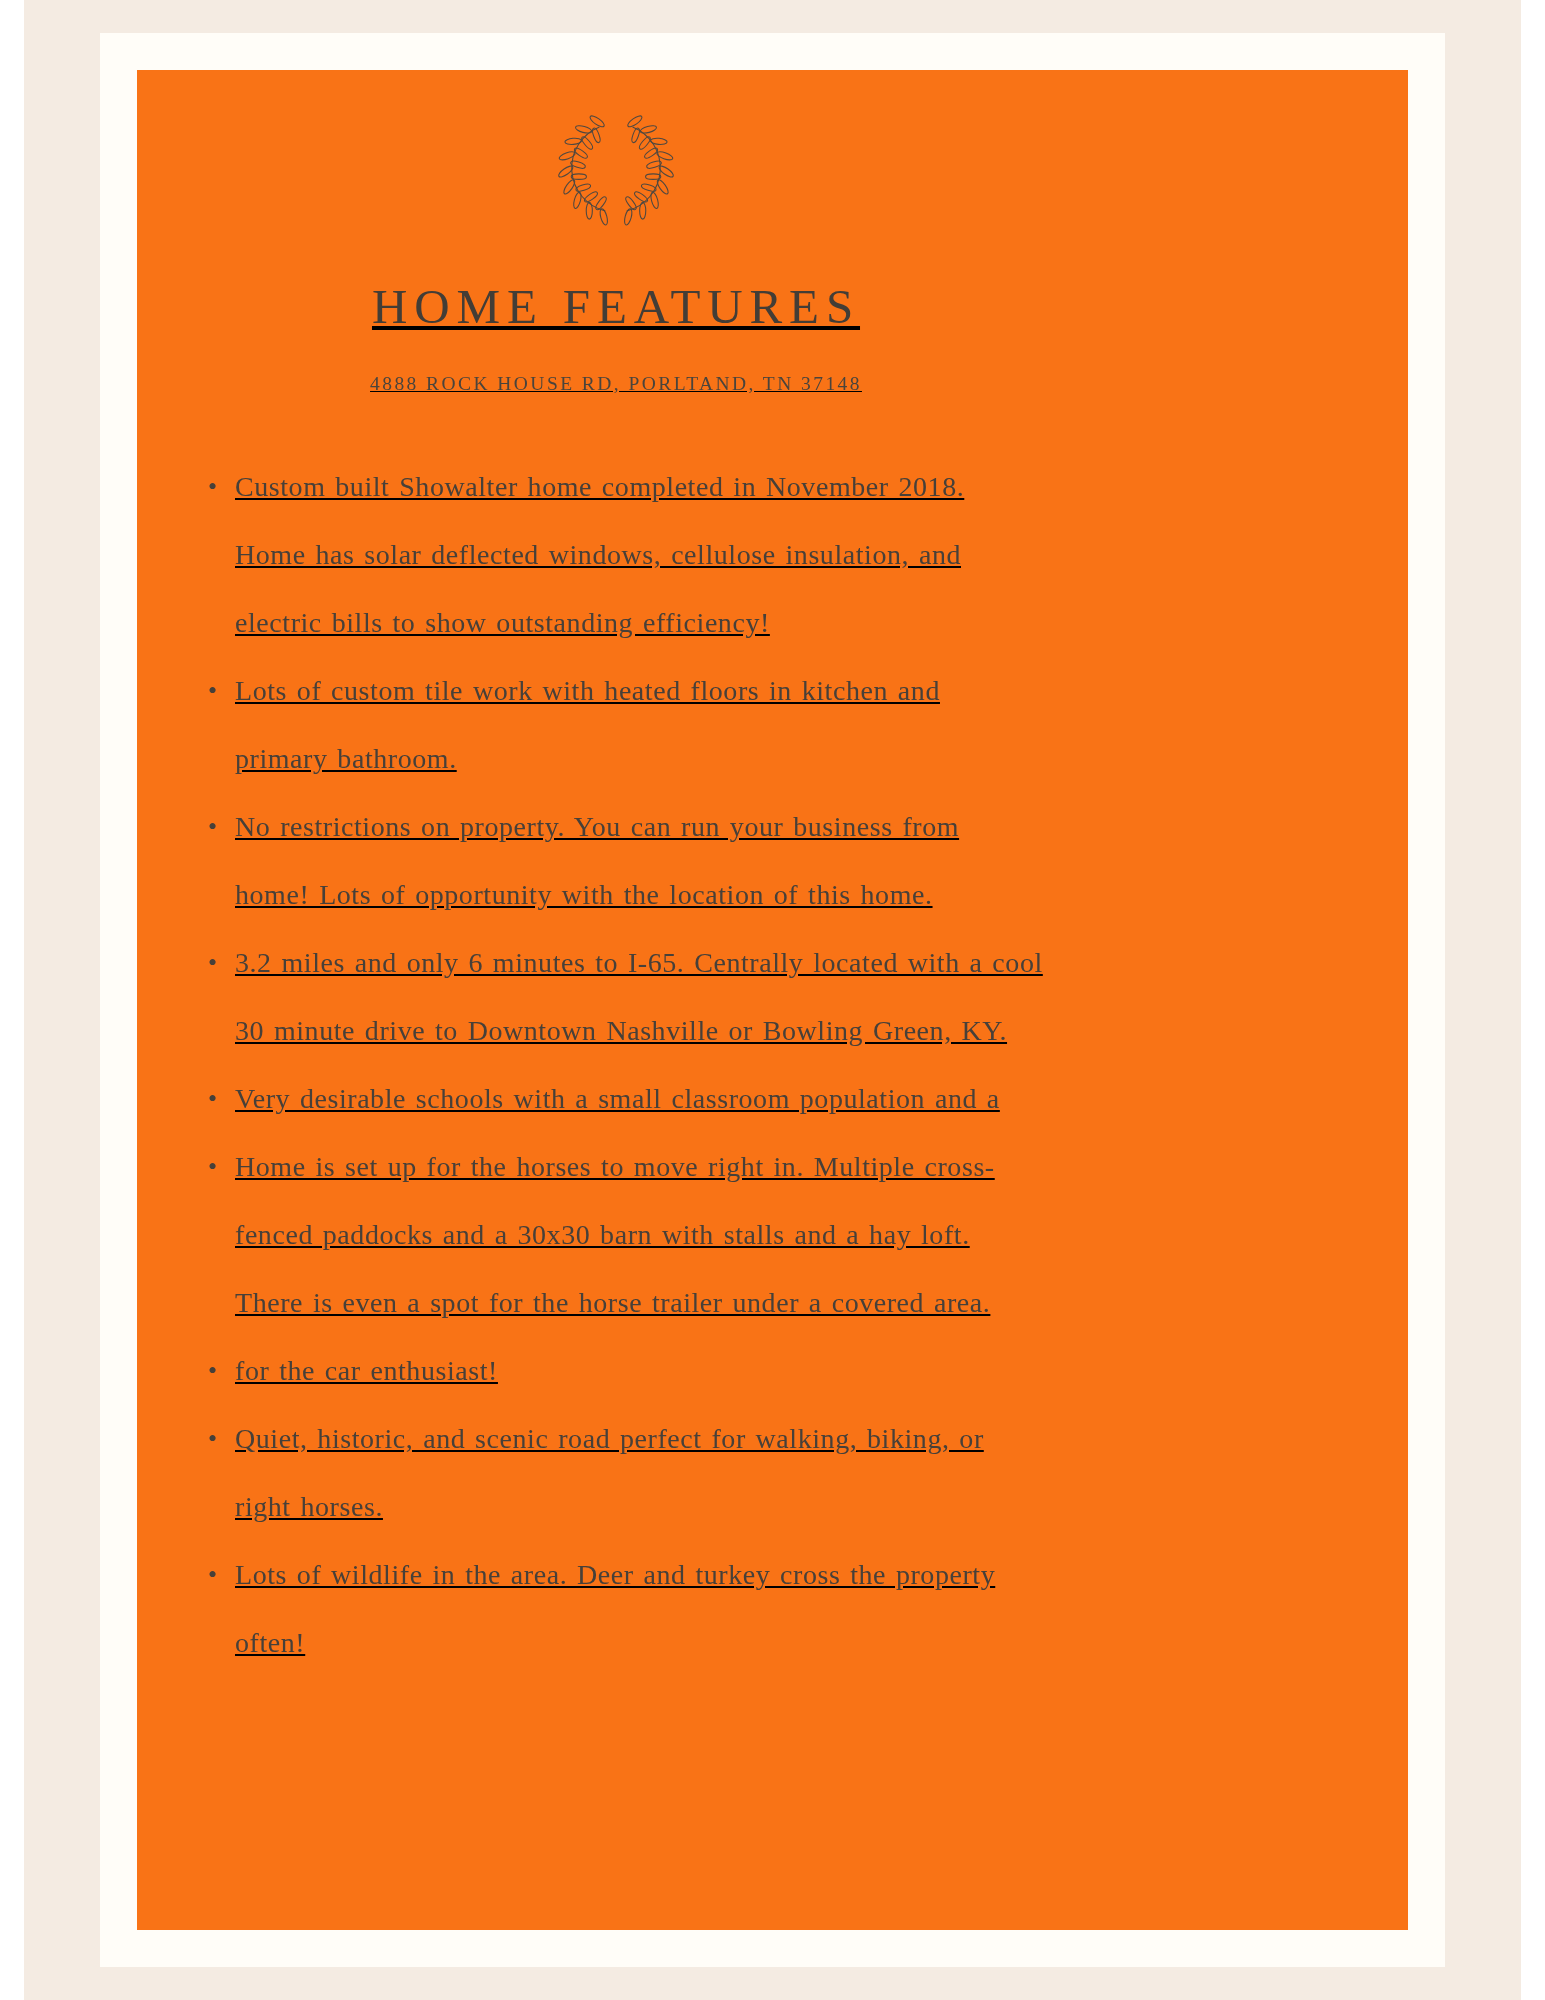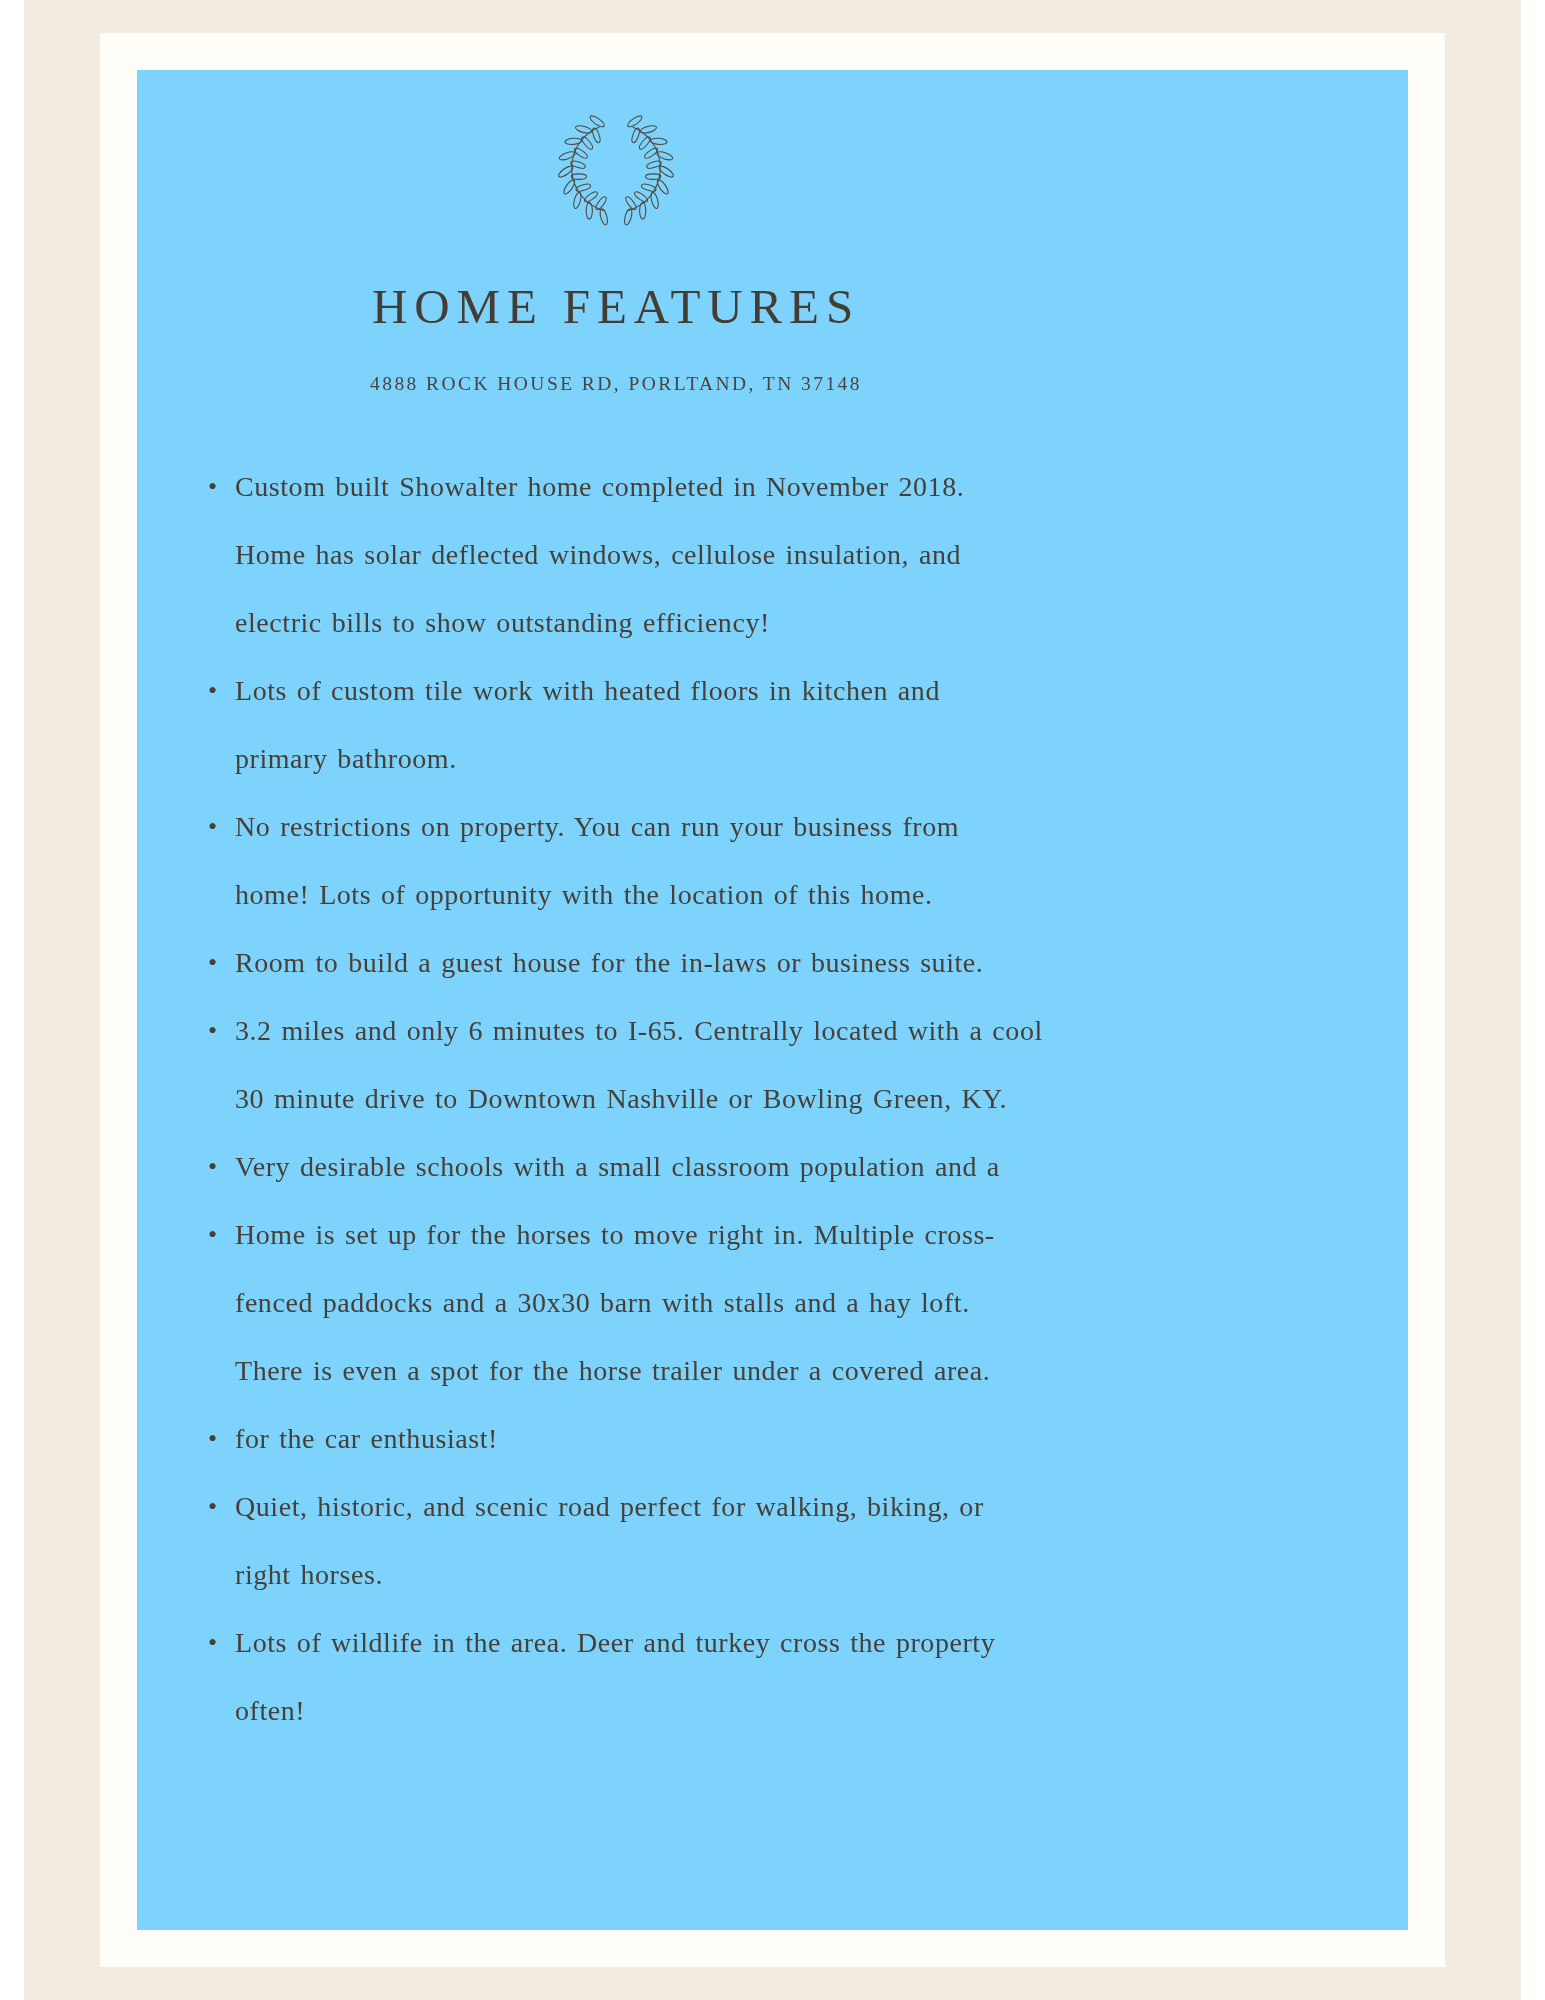--- a/index.html
+++ b/index.html
@@ -14,21 +14,22 @@
     position:absolute; left:24px; top:0;
     width:1497px; height:2000px;
     background:#f4ebe2;
   }
   .frame {
     position:absolute; left:76px; right:76px; top:33px; bottom:33px;
     background:#fffdf8;
   }
   .panel {
     position:absolute; inset:37px;
-    background:#7dd3fc;
+    background:#f97316;
+    text-decoration:underline;
   }
   .content {
     margin-left:46px;
     width:866px;
   }
   .header { text-align:center; }
   .wreath {
     display:block;
     margin:24px auto 0 auto;
     width:168px; height:145px;
@@ -136,23 +137,20 @@
           </li>
           <li>
             <span class="fline">Lots of custom tile work with heated floors in kitchen and</span>
             <span class="fline">primary bathroom.</span>
           </li>
           <li>
             <span class="fline">No restrictions on property. You can run your business from</span>
             <span class="fline">home! Lots of opportunity with the location of this home.</span>
           </li>
           <li>
-            <span class="fline">Room to build a guest house for the in-laws or business suite.</span>
-          </li>
-          <li>
             <span class="fline">3.2 miles and only 6 minutes to I-65. Centrally located with a cool</span>
             <span class="fline">30 minute drive to Downtown Nashville or Bowling Green, KY.</span>
           </li>
           <li>
             <span class="fline">Very desirable schools with a small classroom population and a</span>
           </li>
           <li>
             <span class="fline">Home is set up for the horses to move right in. Multiple cross-</span>
             <span class="fline">fenced paddocks and a 30x30 barn with stalls and a hay loft.</span>
             <span class="fline">There is even a spot for the horse trailer under a covered area.</span>

